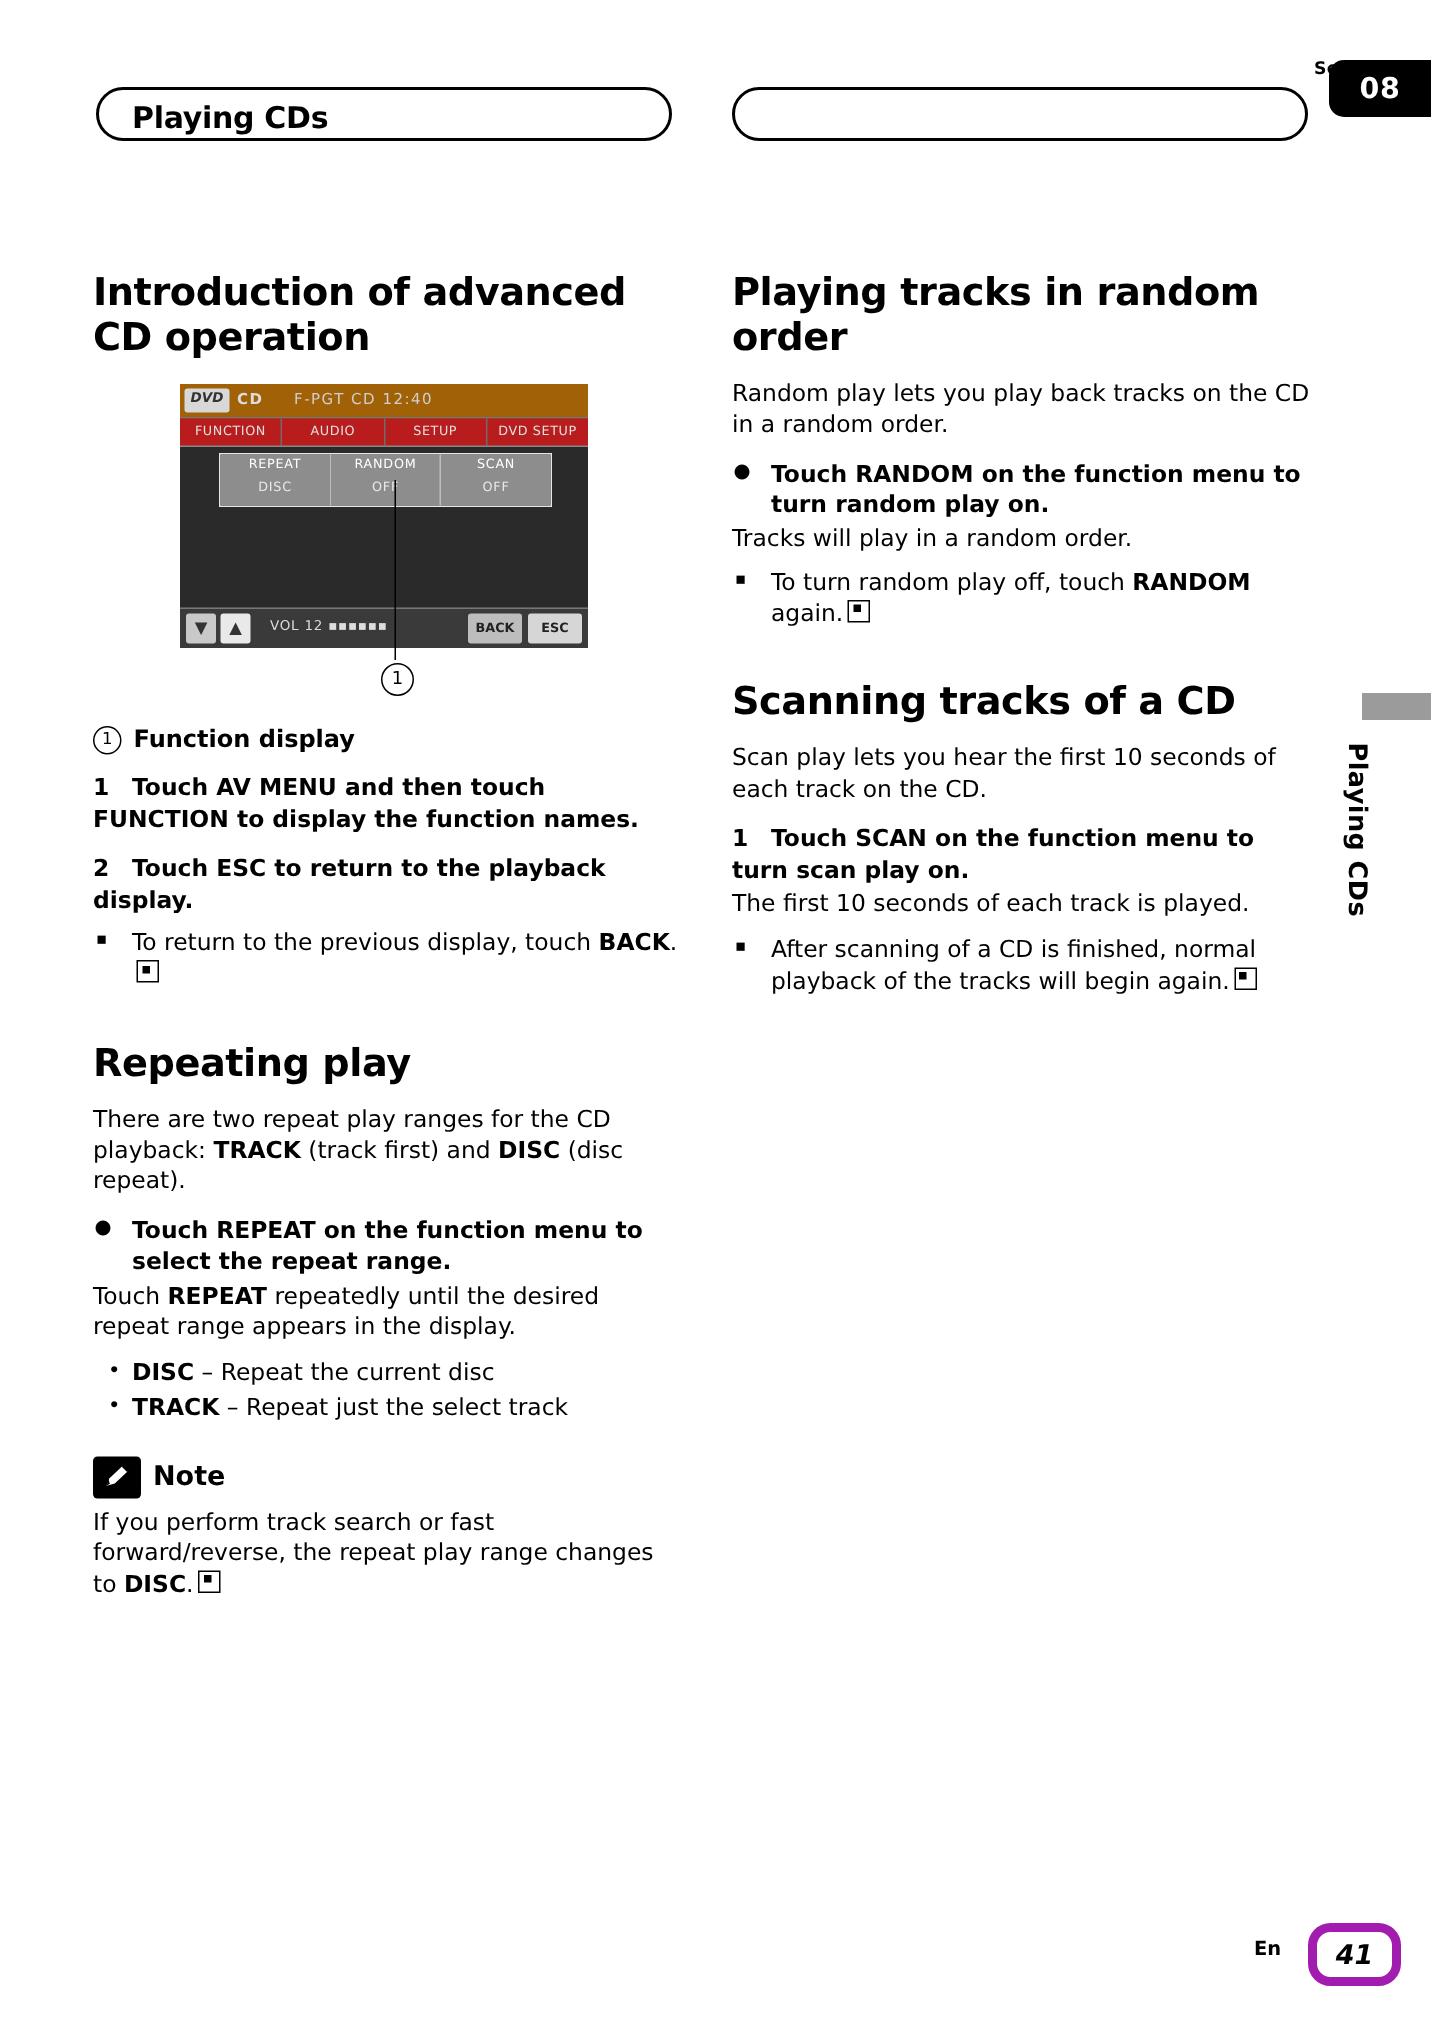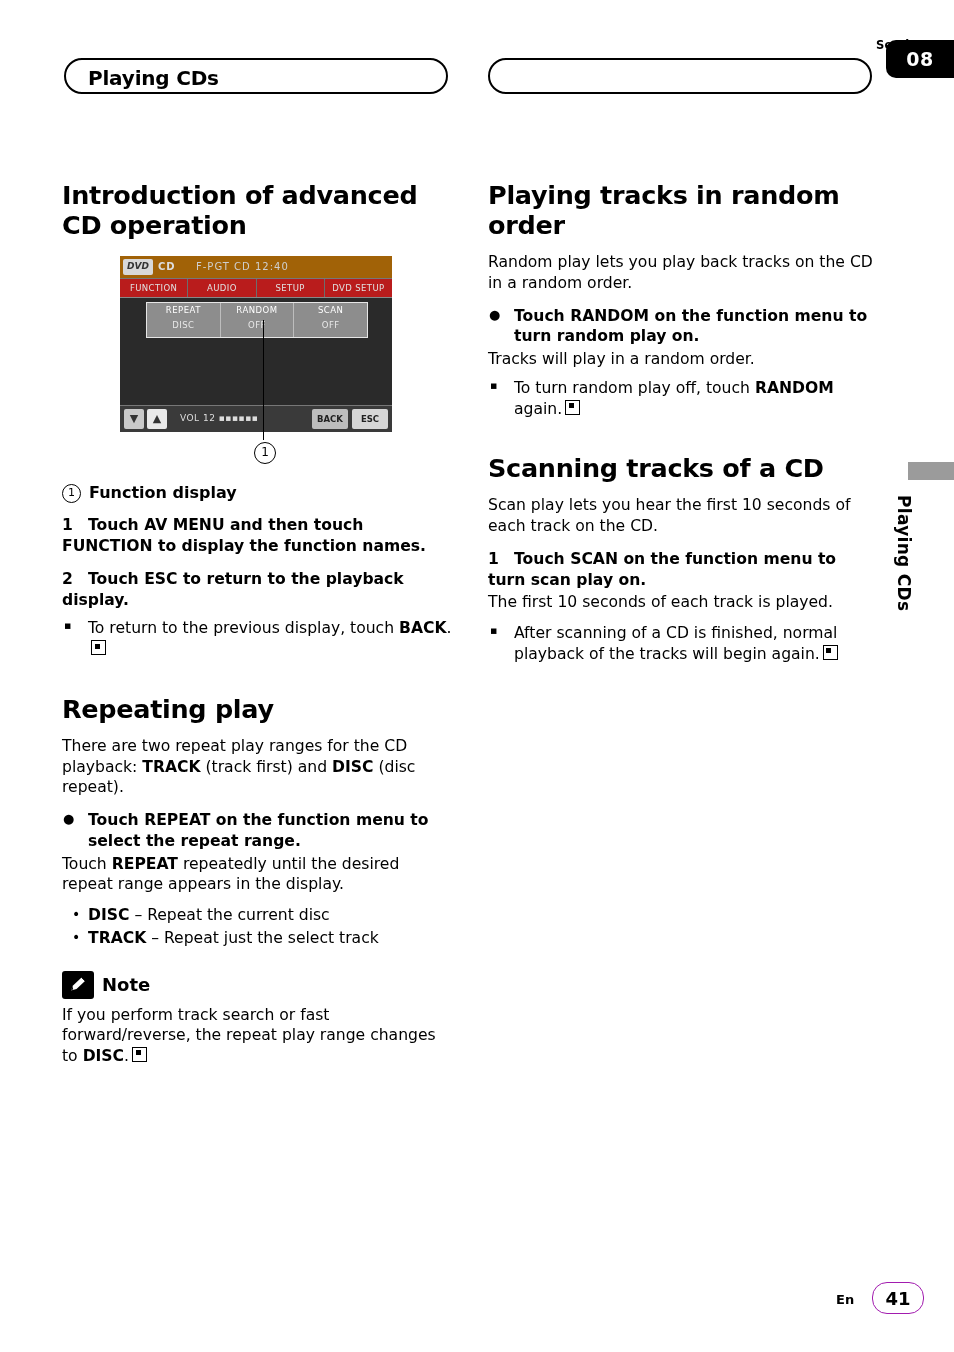--- a/index.html
+++ b/index.html
@@ -413,27 +413,28 @@
     top: 1292px;
     font-size: 13px;
     font-weight: bold;
   }
   .footer-page {
     position: absolute;
     left: 872px;
     top: 1282px;
     width: 50px;
     height: 30px;
-    border: 1px solid #a21caf;
+    border: 6px solid #a21caf;
     border-radius: 15px;
     font-size: 18px;
     font-weight: bold;
     display: flex;
     align-items: center;
     justify-content: center;
+    font-style: italic;
   }
 </style>
 </head>
 <body>
 
 <div class="section-label">Section</div>
 <div class="section-tab">08</div>
 
 <div class="head-pill left">
   <div class="title">Playing CDs</div>

